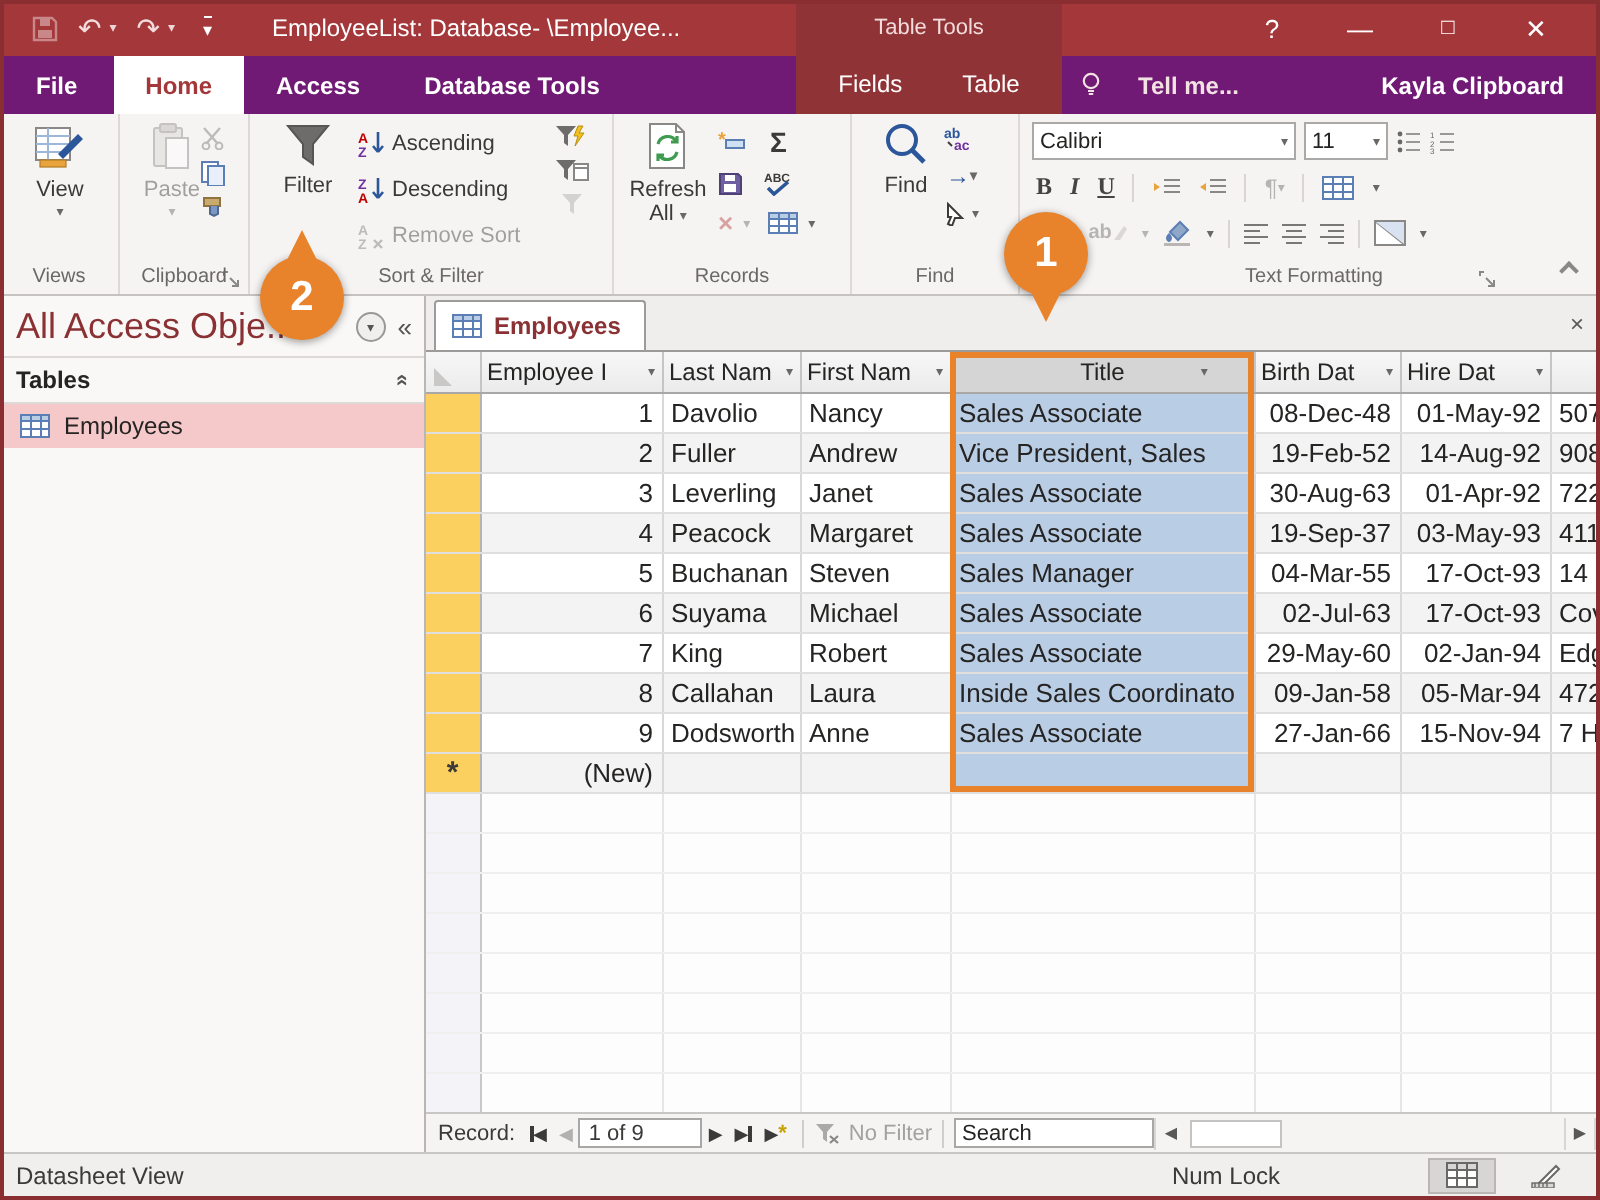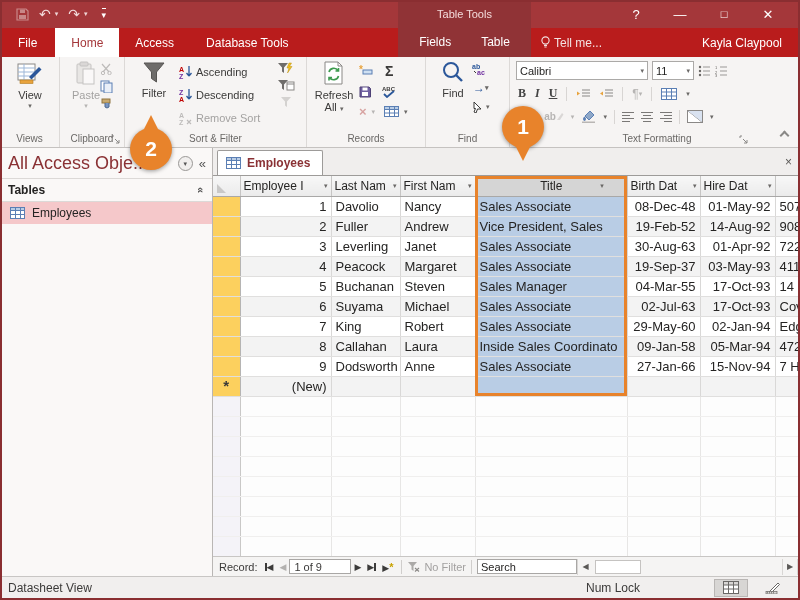--- a/index.html
+++ b/index.html
@@ -20,25 +20,25 @@
   .win-ctrls { position:absolute; right:10px; top:0; height:28px; display:flex; align-items:center; gap:0; }
   .win-ctrls span { width:44px; text-align:center; font-size:13px; color:#fff; }
   .win-ctrls .maxbox { font-size:11px; }
 
   
   .ctx { position:absolute; left:398px; top:0; width:133px; height:57px; background:#903336; z-index:3; }
   .ctx-title { height:28px; display:flex; align-items:center; justify-content:center; font-size:11px; color:#F4DCDC; }
   .ctx-tabs { display:flex; justify-content:center; gap:30px; padding-top:7px; font-size:12px; color:#fff; }
 
   
-  .tabrow { position:absolute; top:28px; left:0; right:0; height:29px; background:#b91c1c; display:flex; align-items:stretch; color:#fff; z-index:2; }
+  .tabrow { position:absolute; top:28px; left:0; right:0; height:29px; background:#701a75; display:flex; align-items:stretch; color:#fff; z-index:2;font-weight:bold; }
   .rtab { padding:0 16px; display:flex; align-items:center; font-size:12px; cursor:default; }
   .rtab.file { padding:0 18px; }
   .rtab.active { background:#fff; color:#A4373A; }
-  .tellme { position:absolute; left:540px; top:0; height:29px; display:flex; align-items:center; gap:3px; color:#F3E2E2; font-size:12px; }
+  .tellme { position:absolute; left:540px; top:0; height:29px; display:flex; align-items:center; gap:18px; color:#F3E2E2; font-size:12px; }
   .username { position:absolute; right:18px; top:0; height:29px; display:flex; align-items:center; color:#fff; font-size:12px; }
 
   
   .ribbon { position:absolute; top:57px; left:0; right:0; height:91px; background:#F6F4F3; border-bottom:1px solid #C5C2C0; z-index:1; }
   .rgroup { position:absolute; top:0; height:90px; border-right:1px solid #DCD9D7; }
   .rgl { position:absolute; bottom:3px; left:0; right:0; text-align:center; font-size:10px; color:#6A6866; white-space:nowrap; }
   .bigbtn { position:absolute; top:4px; width:46px; display:flex; flex-direction:column; align-items:center; gap:2px; font-size:11px; color:#3B3A39; text-align:center; }
   .bigbtn .dd { font-size:7px; color:#6A6866; margin-top:-1px; }
   .disabled { opacity:.45; }
   .smallrow { display:flex; align-items:center; gap:3px; font-size:11px; color:#3B3A39; height:20px; }
@@ -135,20 +135,21 @@
           <rect x="3" y="7" width="7" height="4" fill="#E7C9C9"></rect>
           <rect x="4" y="1.5" width="5" height="3.5" fill="#E7C9C9"></rect>
         </svg>
     </span>
     <span class="qbtn">↶</span>
       <span class="dd">▾</span>
     <span class="qbtn">↷</span>
       <span class="dd">▾</span>
     <span class="qat-more">▾</span>
   </div>
+  <span class="win-title">EmployeeList: Database- \Employee...</span>
   <div class="win-ctrls">
     <span>?</span>
     <span>—</span>
     <span class="maxbox">□</span>
     <span>✕</span>
   </div>
 </div>
 
 <div class="ctx">
   <div class="ctx-title">Table Tools</div>
@@ -163,21 +164,21 @@
   <span class="rtab active">Home</span>
   <span class="rtab">Access</span>
   <span class="rtab">Database Tools</span>
   <div class="tellme">
     <svg width="11" height="13" viewBox="0 0 11 13">
         <circle cx="5.5" cy="4.5" r="3.6" fill="none" stroke="#F3E2E2" stroke-width="1.1"></circle>
         <path d="M4 9.5h3M4.4 11h2.2" stroke="#F3E2E2" stroke-width="1.1"></path>
       </svg>
     <span>Tell me...</span>
   </div>
-  <span class="username">Kayla Claypool</span>
+  <span class="username">Kayla Clipboard</span>
 </div>
 
 <div class="ribbon">
 
   <div class="rgroup" style="left:0;width:60px;">
     <div class="bigbtn" style="left:7px;">
       <svg width="26" height="26" viewBox="0 0 26 26">
         <rect x="1" y="3" width="17" height="16" fill="#fff" stroke="#8A8886"></rect>
         <path d="M1 7h17M1 11h17M1 15h17M7 3v16" stroke="#9DB7D8" fill="none"></path>
         <path d="M12 16 L22 6 L24.5 8.5 L14.5 18.5 Z" fill="#2B579A"></path>

